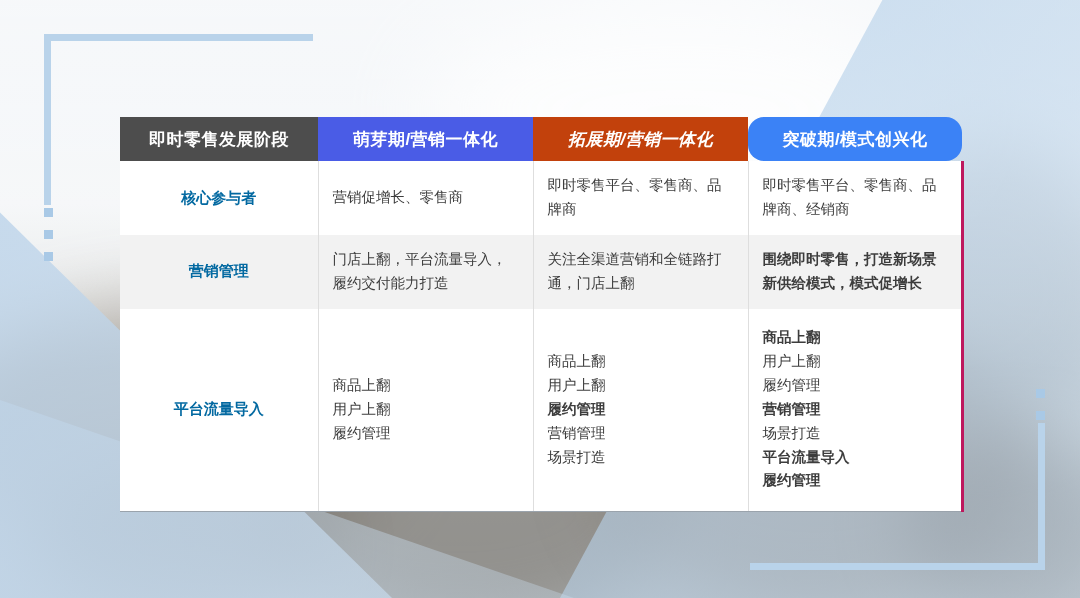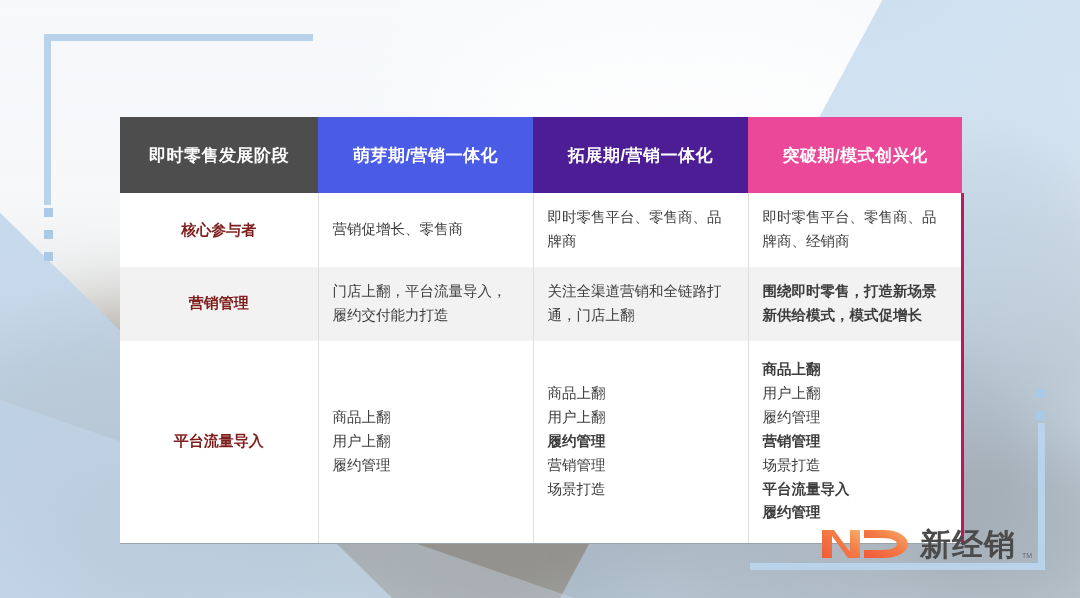--- a/index.html
+++ b/index.html
@@ -126,21 +126,21 @@
   table.phase-table col.c3 { width: 215px; }
   table.phase-table col.c4 { width: 214px; }
 
   thead th {
     height: 44px;
     color: #ffffff;
     font-size: 17px;
     font-weight: bold;
     text-align: center;
     letter-spacing: .5px;
-    padding: 16px 4px;
+    padding: 0 4px;
     white-space: nowrap;
   }
   th.h0 { background: #4d4d4d; }
   th.h1 { background: #4a5ce6; }
   th.h2 { background: #5a91cf; }
   th.h3 { background: #51b3bd; }
 
   tbody td {
     font-size: 14.5px;
     color: #3d3d3d;
@@ -150,21 +150,21 @@
     border-right: 1px solid #dedede;
   }
   tbody td:last-child { border-right: 3px solid #be185d; }
   tbody tr.row-white td { background: #ffffff; }
   tbody tr.row-gray  td { background: #f2f2f2; }
 
   tbody td.label {
     text-align: center;
     font-weight: bold;
     font-size: 15px;
-    color: #7f1d1d;
+    color: #0369a1;
   }
   tbody td.body { text-align: left; }
   tbody td.body.bold { font-weight: bold; margin-left: 8px; }
 
   tbody tr.r3 td { height: 176px; }
 
   .lines span { display: block; }
   .lines span.b { font-weight: bold; }
 
   tbody tr.last td { border-bottom: 1px solid #9aa3ac; }
@@ -234,22 +234,22 @@
       <colgroup>
         <col class="c1">
           <col class="c2">
           <col class="c3">
           <col class="c4">
       </colgroup>
       <thead>
         <tr>
           <th class="h0" style="background: rgb(77, 77, 77);">即时零售发展阶段</th>
           <th class="h1" style="background: rgb(74, 92, 230);">萌芽期/营销一体化</th>
-          <th class="h2" style="background: #4c1d95;">拓展期/营销一体化</th>
-          <th class="h3" style="background: #ec4899;">突破期/模式创兴化</th>
+          <th class="h2" style="background: #c2410c; font-style: italic;">拓展期/营销一体化</th>
+          <th class="h3" style="background: #3b82f6; border-radius: 16px;">突破期/模式创兴化</th>
         </tr>
       </thead>
       <tbody>
 
         <tr class="row-white r1">
           <td class="label">核心参与者</td>
           <td class="body">营销促增长、零售商</td>
           <td class="body">即时零售平台、零售商、品牌商</td>
           <td class="body">即时零售平台、零售商、品牌商、经销商</td>
         </tr>
@@ -289,29 +289,14 @@
                 <span class="b">平台流量导入</span>
                 <span class="b">履约管理</span>
               </div>
           </td>
         </tr>
 
       </tbody>
     </table>
   </div>
 
-  <div class="logo">
-    <svg class="logo-mark" width="92" height="40" viewBox="0 0 92 40">
-      <defs>
-        <linearGradient id="ndgrad" x1="0" y1="1" x2="1" y2="0">
-          <stop offset="0%" stop-color="#ef5a39"></stop>
-          <stop offset="55%" stop-color="#f47a45"></stop>
-          <stop offset="100%" stop-color="#f9ad6b"></stop>
-        </linearGradient>
-      </defs>
-      <path d="M2 36 L2 8 L14 8 L30 30 L30 8 L40 8 L40 36 L28 36 L12 14 L12 36 Z" fill="url(#ndgrad)"></path>
-      <path d="M44 8 L64 8 C80 8 88 16 88 22 C88 30 78 36 62 36 L44 36 L44 28 L62 28 C72 28 77 25 77 22 C77 19 72 16 62 16 L44 16 Z" fill="url(#ndgrad)"></path>
-    </svg>
-    <span class="logo-text">新经销</span>
-    <span class="logo-tm">TM</span>
-  </div>
 
 </div>
 
 </body></html>

